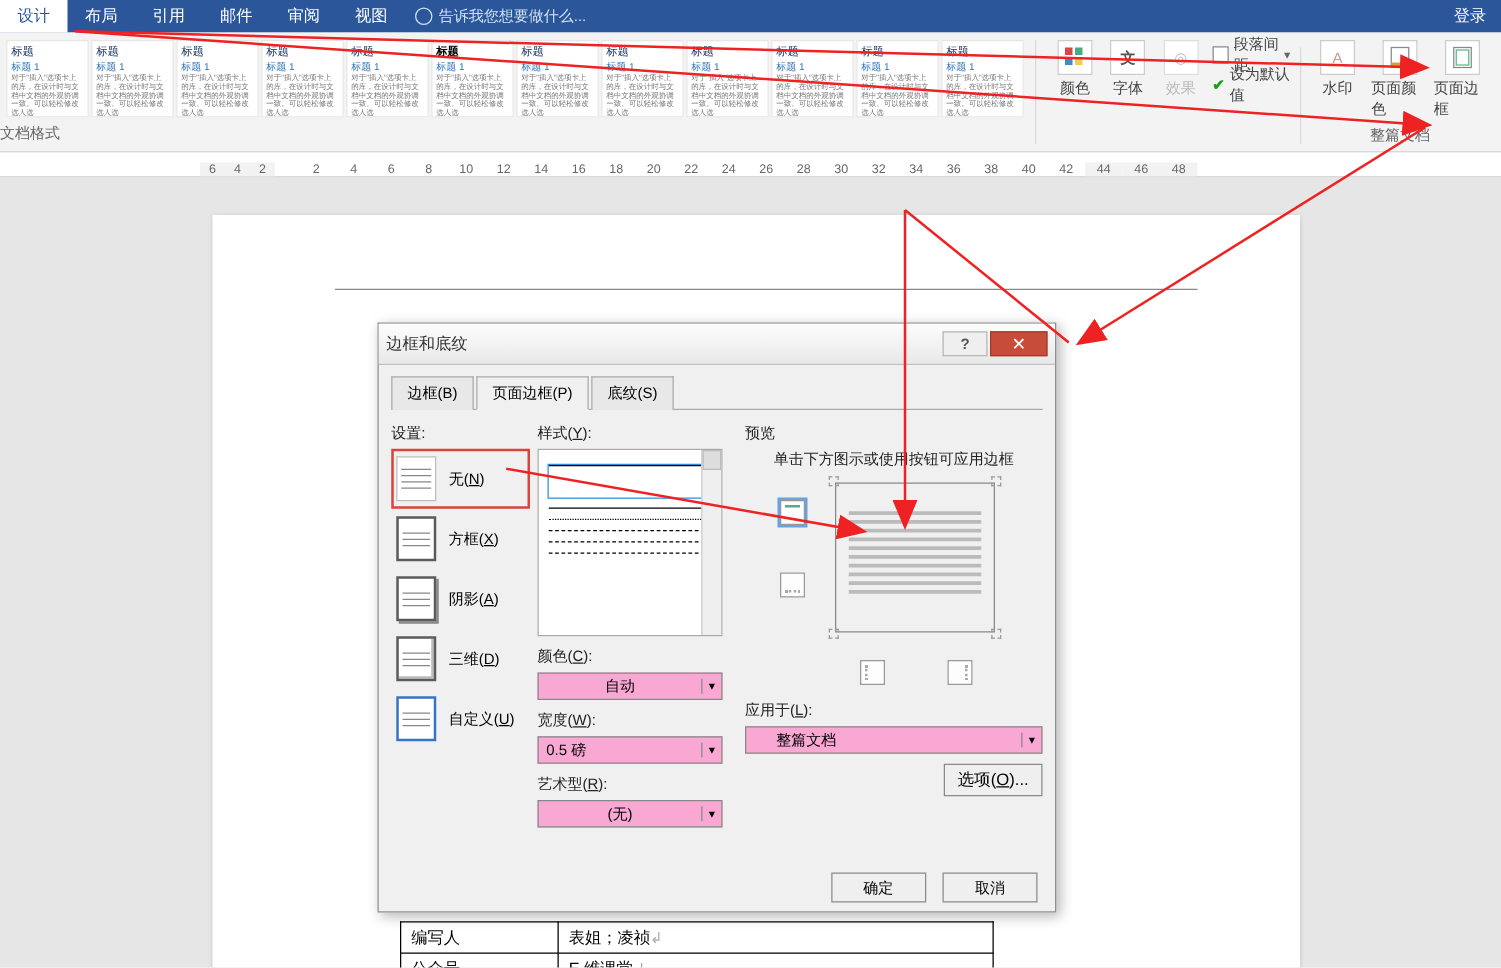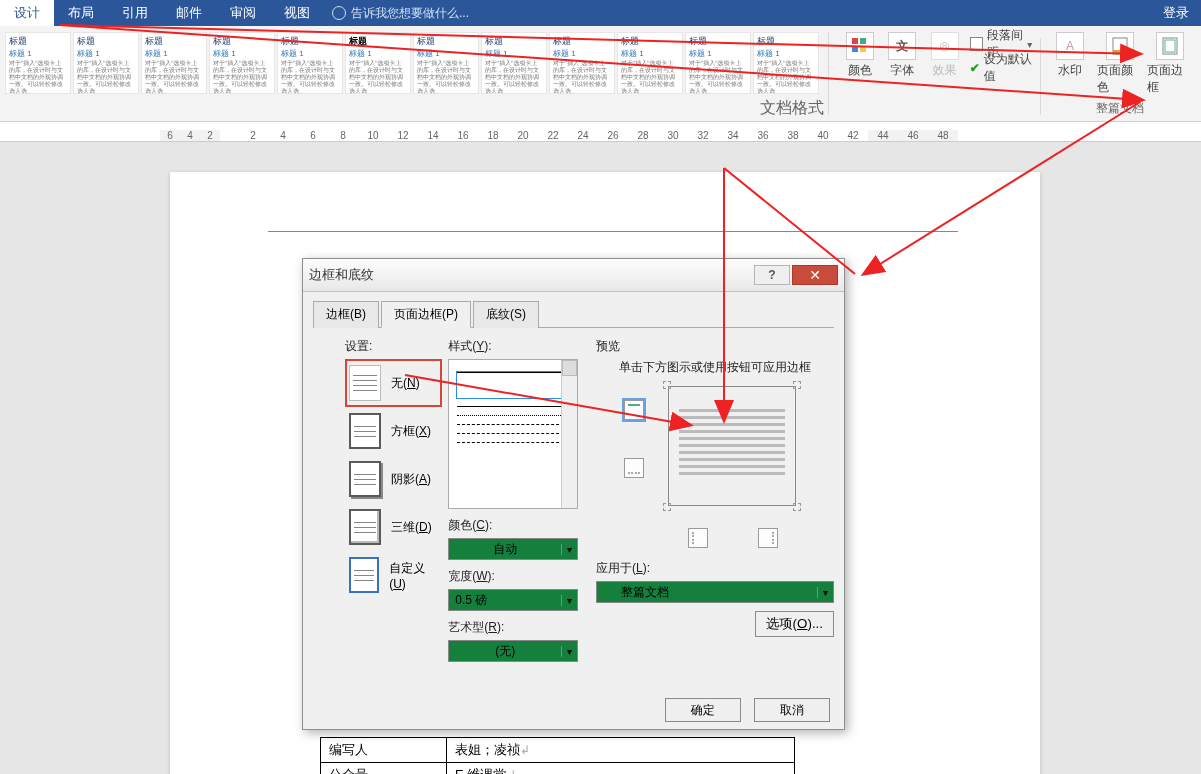--- a/index.html
+++ b/index.html
@@ -15,21 +15,21 @@
 
   
   .ribbon { background: #f3f3f3; border-bottom: 1px solid #d0d0d0; height: 96px; display: flex; }
   .gallery { display: flex; padding: 6px 4px 0 4px; flex: 0 0 auto; }
   .style-thumb { width: 66px; height: 62px; margin: 0 1px; background: #fff; border: 1px solid #e6e6e6; font-size: 8px; color: #555; overflow: hidden; position: relative; }
   .style-thumb .hd1 { color:#1f3864; font-size:9px; padding:2px 3px 0 3px; }
   .style-thumb .hd2 { color:#2e74b5; font-size:8px; padding:0 3px; }
   .style-thumb .bd { font-size:6px; line-height:7px; color:#777; padding:1px 3px; }
   .style-thumb.alt .hd1 { font-weight:bold; color:#000; }
   .gallery-group { display:flex; flex-direction:column; }
-  .gallery-label { text-align:right; color:#666; font-size:16px; margin-top:4px; }
+  .gallery-label { text-align:left; color:#666; font-size:12px; margin-top:4px; }
 
   .ribbon-right { display:flex; margin-left:auto; padding:6px 6px 0 6px; }
   .rbtn { display:flex; flex-direction:column; align-items:center; width:46px; margin:0 2px; font-size:12px; color:#444; cursor:pointer; }
   .rbtn .ic { width:28px; height:28px; border:1px solid #ccc; background:#fff; margin-bottom:2px; display:flex; align-items:center; justify-content:center; }
   .rbtn.gray { color:#bbb; }
   .ribbon-col { display:flex; flex-direction:column; margin:0 4px;}
   .rline { display:flex; align-items:center; font-size:12px; color:#444; height:20px; cursor:pointer; }
   .rline .mic { width:16px; height:14px; border:1px solid #888; margin-right:4px; background:#fff; }
   .rline .arrow { margin-left:2px; font-size:10px; color:#666; }
   .rline.default .check { color:#1a9e1a; margin-right:4px; font-weight:bold; }
@@ -60,21 +60,21 @@
   .dlg-title .wbtn { width:36px; height:20px; margin-left:2px; display:flex; align-items:center; justify-content:center; cursor:pointer; border:1px solid transparent; }
   .dlg-title .help { border:1px solid #b5b5b5; background:#efefef; font-weight:bold; color:#555; }
   .dlg-title .close { background:#c74c3a; border:1px solid #a63a2a; color:#fff; width:46px; }
   .dlg-title .close span { font-size:14px; }
 
   .dlg-body { padding:8px 10px 10px 10px; position:relative; height:calc(100% - 28px); }
   .tabs { display:flex; border-bottom:1px solid #aaa; }
   .tabs .dt { padding:4px 12px; border:1px solid #aaa; border-bottom:none; margin-right:2px; background:#e8e8e8; cursor:pointer; position:relative; top:1px; }
   .tabs .dt.active { background:#f0f0f0; border-bottom:1px solid #f0f0f0; }
 
-  .cols { display:flex; margin-top:10px;margin-left:32px; }
+  .cols { display:flex; margin-top:10px; }
   .c1 { width:120px; }
   .c2 { width:160px; margin-left:6px; }
   .c3 { flex:1; margin-left:18px; }
 
   .label { font-size:12px; color:#222; margin-bottom:4px; }
 
   .setting-list { }
   .setting { display:flex; align-items:center; padding:6px 4px; cursor:pointer; }
   .setting.sel { border:2px solid #d8443a; padding:4px 2px; }
   .setting .thumb { width:32px; height:36px; background:#fff; border:1px solid #bbb; margin-right:10px; position:relative; display:flex; flex-direction:column; justify-content:center; }
@@ -89,21 +89,21 @@
   .style-list { border:1px solid #aaa; background:#fff; height:150px; overflow:hidden; position:relative; }
   .style-list .row { height:26px; border-bottom:0; margin:4px 8px; }
   .style-list .row.solid { border-top:1px solid #000; margin-top:12px; }
   .style-list .row.selected { outline:1px solid #2b8fe0; }
   .style-list .line { margin:8px 8px; border-top-width:1px; border-top-color:#000; }
   .style-list .line.dash { border-top-style:dashed; }
   .style-list .line.dot { border-top-style:dotted; }
   .style-list .scroll { position:absolute; right:0; top:0; bottom:0; width:16px; background:#efefef; border-left:1px solid #ccc; }
   .style-list .scroll .sbtn { height:16px; background:#ddd; border:1px solid #bbb; }
 
-  .dd { display:flex; border:1px solid #888; background:#15803d; height:22px; align-items:center; }
+  .dd { display:flex; border:1px solid #888; background:#f9a8d4; height:22px; align-items:center; }
   .dd .val { flex:1; text-align:center; font-size:12px; }
   .dd .ar { width:16px; border-left:1px solid #888; text-align:center; font-size:10px; }
   .spin .ar { display:flex; flex-direction:column; }
 
   .field { margin-top:8px; }
 
   .preview-hint { font-size:12px; text-align:center; color:#222; margin:4px 0 10px; }
   .preview-box { position:relative; height:140px; margin-left:20px; }
   .pborder { border:1px solid #888; width:128px; height:120px; margin-left:52px; padding:18px 10px; position:relative; }
   .pborder .pline { height:3px; background:#bbb; margin:4px 0; }

